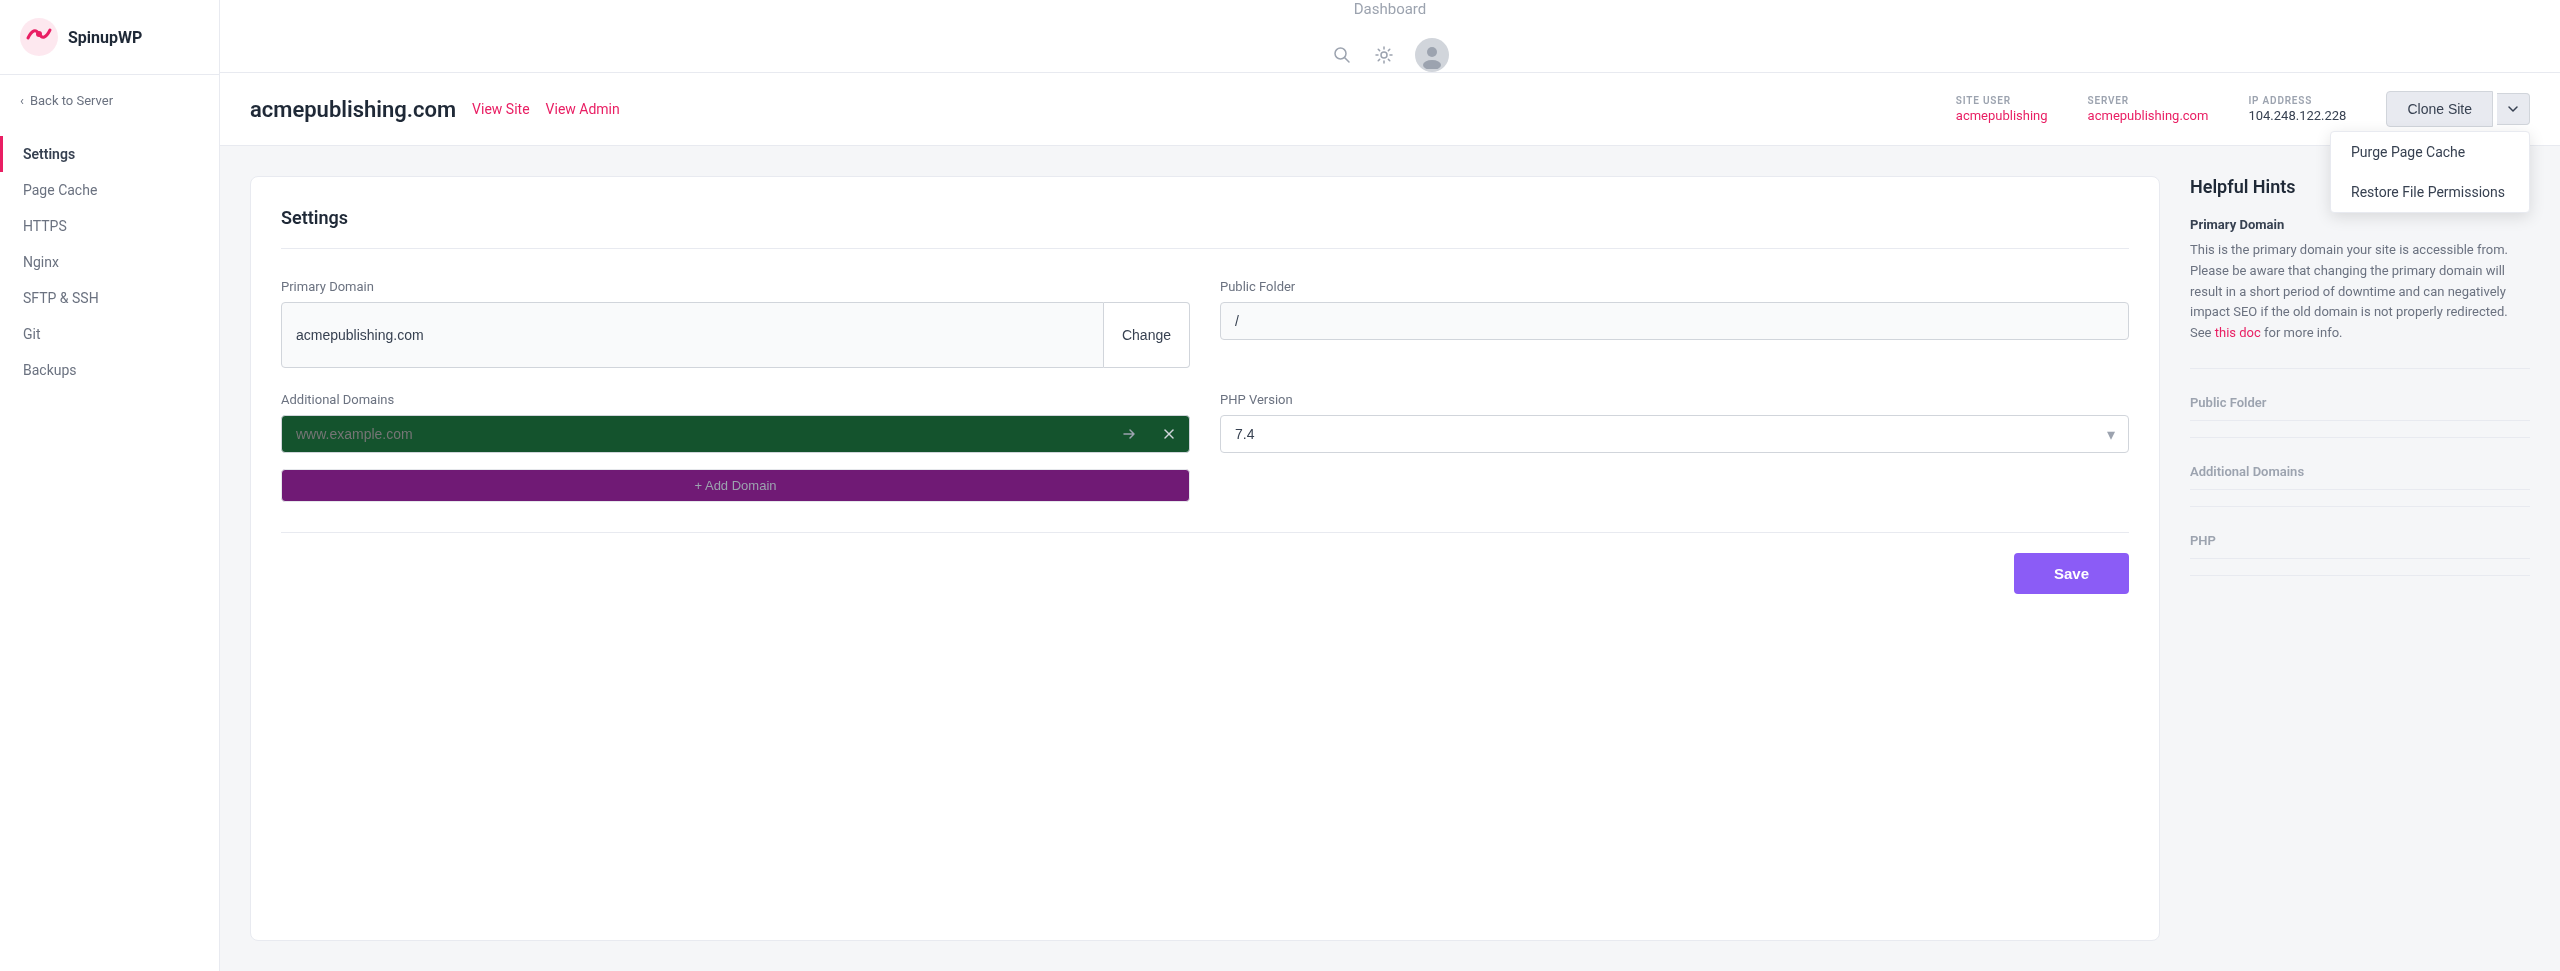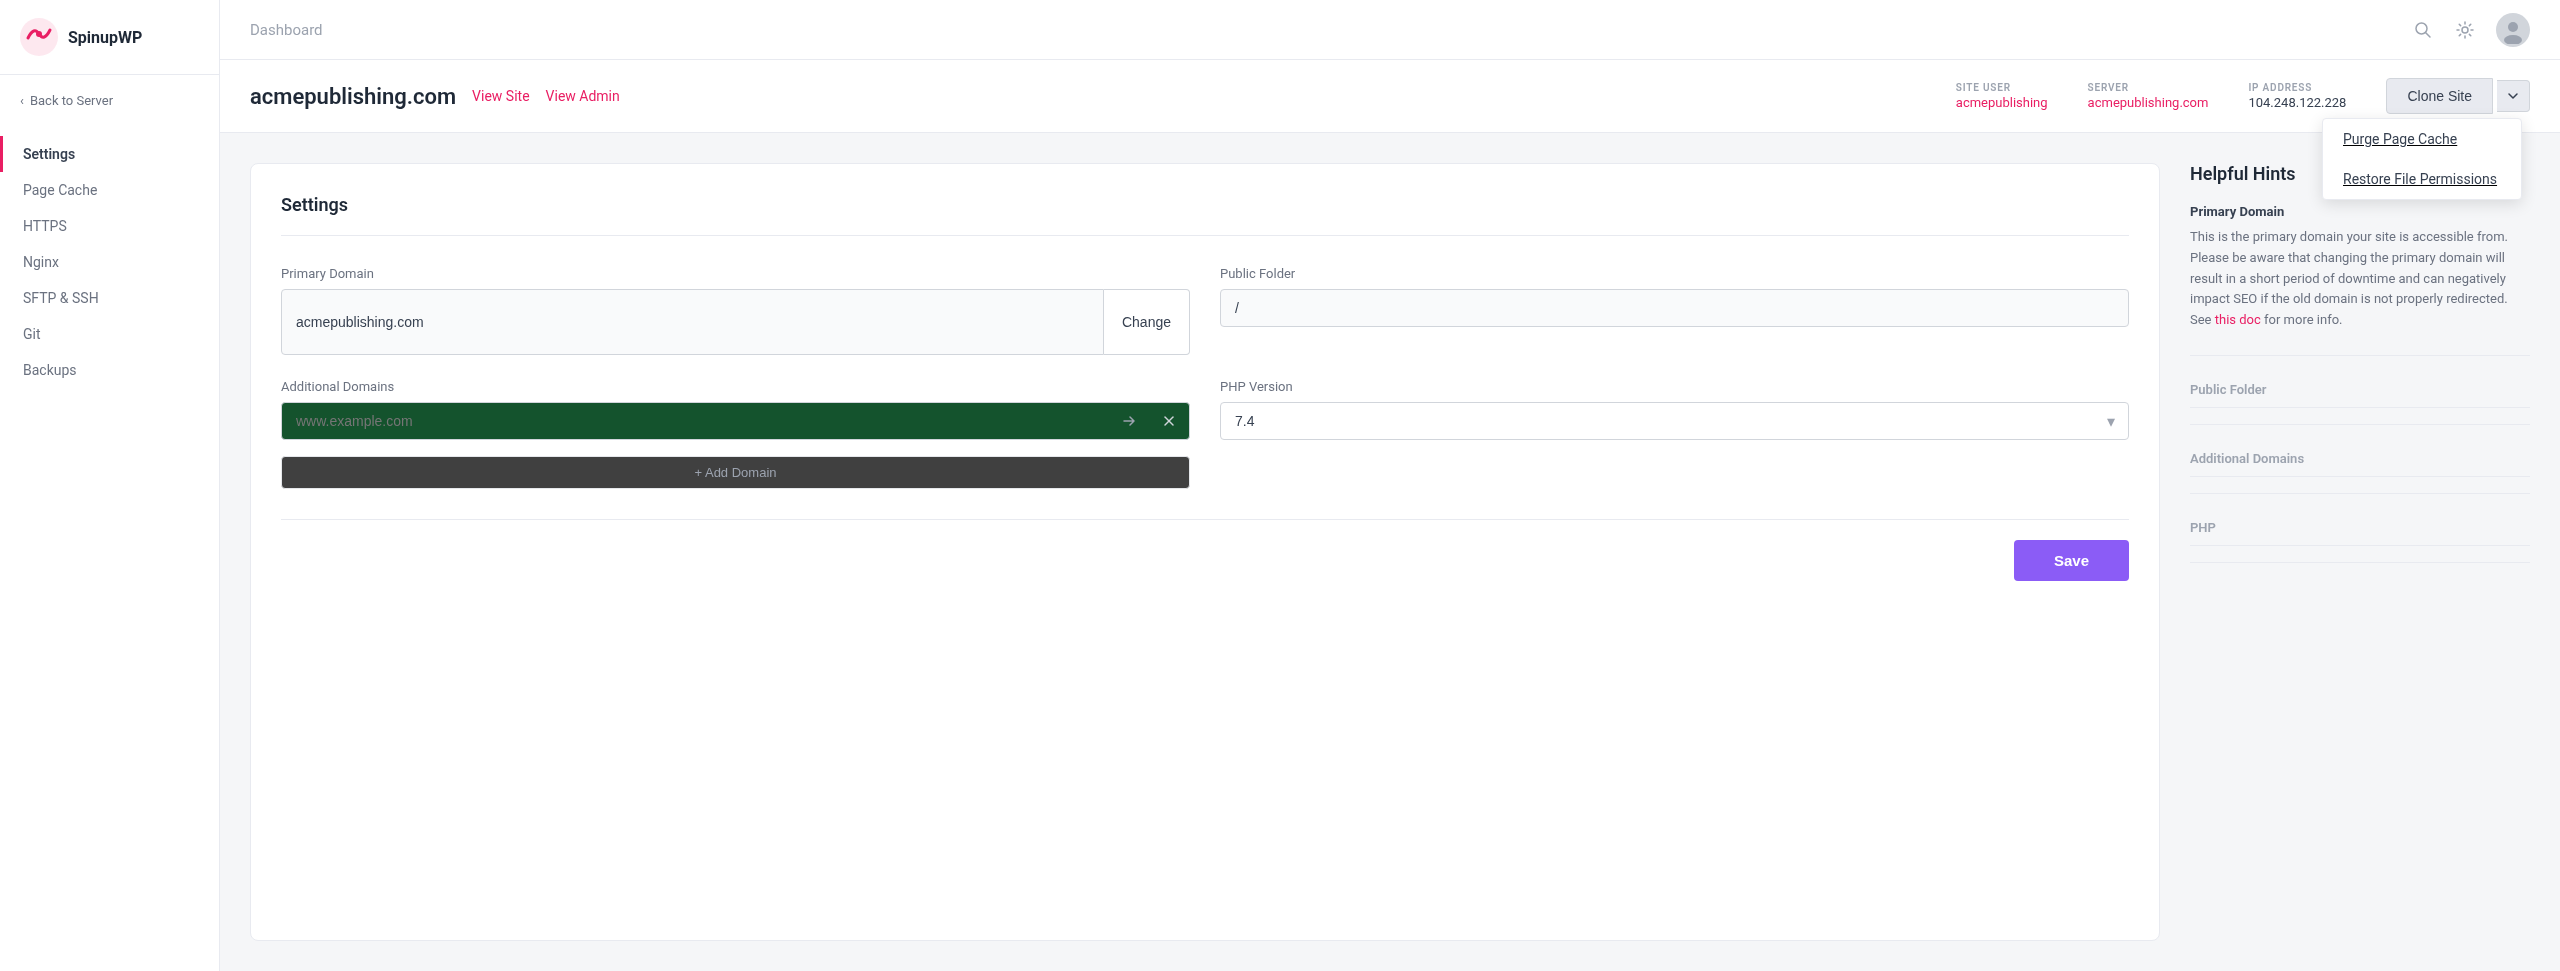--- a/index.html
+++ b/index.html
@@ -56,22 +56,23 @@
       overflow: hidden;
     }
 
     
     .topnav {
       background: #fff;
       border-bottom: 1px solid #e8eaf0;
       display: flex;
       align-items: center;
       padding: 0 30px;
-      height: 60px;
+      height: 73px;
       justify-content: space-between;
+      flex-direction: column;
     }
     .topnav-left { font-size: 15px; color: #9ca3af; }
     .topnav-right { display: flex; align-items: center; gap: 20px; }
     .topnav-icon {
       width: 22px;
       height: 22px;
       color: #9ca3af;
       cursor: pointer;
       display: flex;
       align-items: center;
@@ -125,28 +126,27 @@
       cursor: pointer;
       border-radius: 0 4px 4px 0;
       display: flex;
       align-items: center;
     }
 
     
     .dropdown-menu {
       position: absolute;
       top: calc(100% + 4px);
-      right: 8px;
+      right: 0;
       background: #fff;
       border: 1px solid #e8eaf0;
       border-radius: 4px;
       box-shadow: 0 4px 16px rgba(0,0,0,0.12);
       z-index: 100;
       min-width: 200px;
-      text-decoration: underline;
     }
     .dropdown-item {
       padding: 12px 20px;
       font-size: 14px;
       color: #374151;
       cursor: pointer;
       white-space: nowrap;
     }
 
     
@@ -249,21 +249,21 @@
       content: '▾';
       position: absolute;
       right: 14px;
       top: 50%;
       transform: translateY(-50%);
       color: #9ca3af;
       pointer-events: none;
     }
 
     .add-domain-btn {
-      background: #404040;
+      background: #701a75;
       border: 1px solid #e5e7eb;
       border-radius: 4px;
       padding: 8px 16px;
       font-size: 13px;
       color: #9ca3af;
       cursor: pointer;
       margin-top: 8px;
     }
 
     .form-actions { display: flex; justify-content: flex-end; margin-top: 30px; padding-top: 20px; border-top: 1px solid #e8eaf0; }

